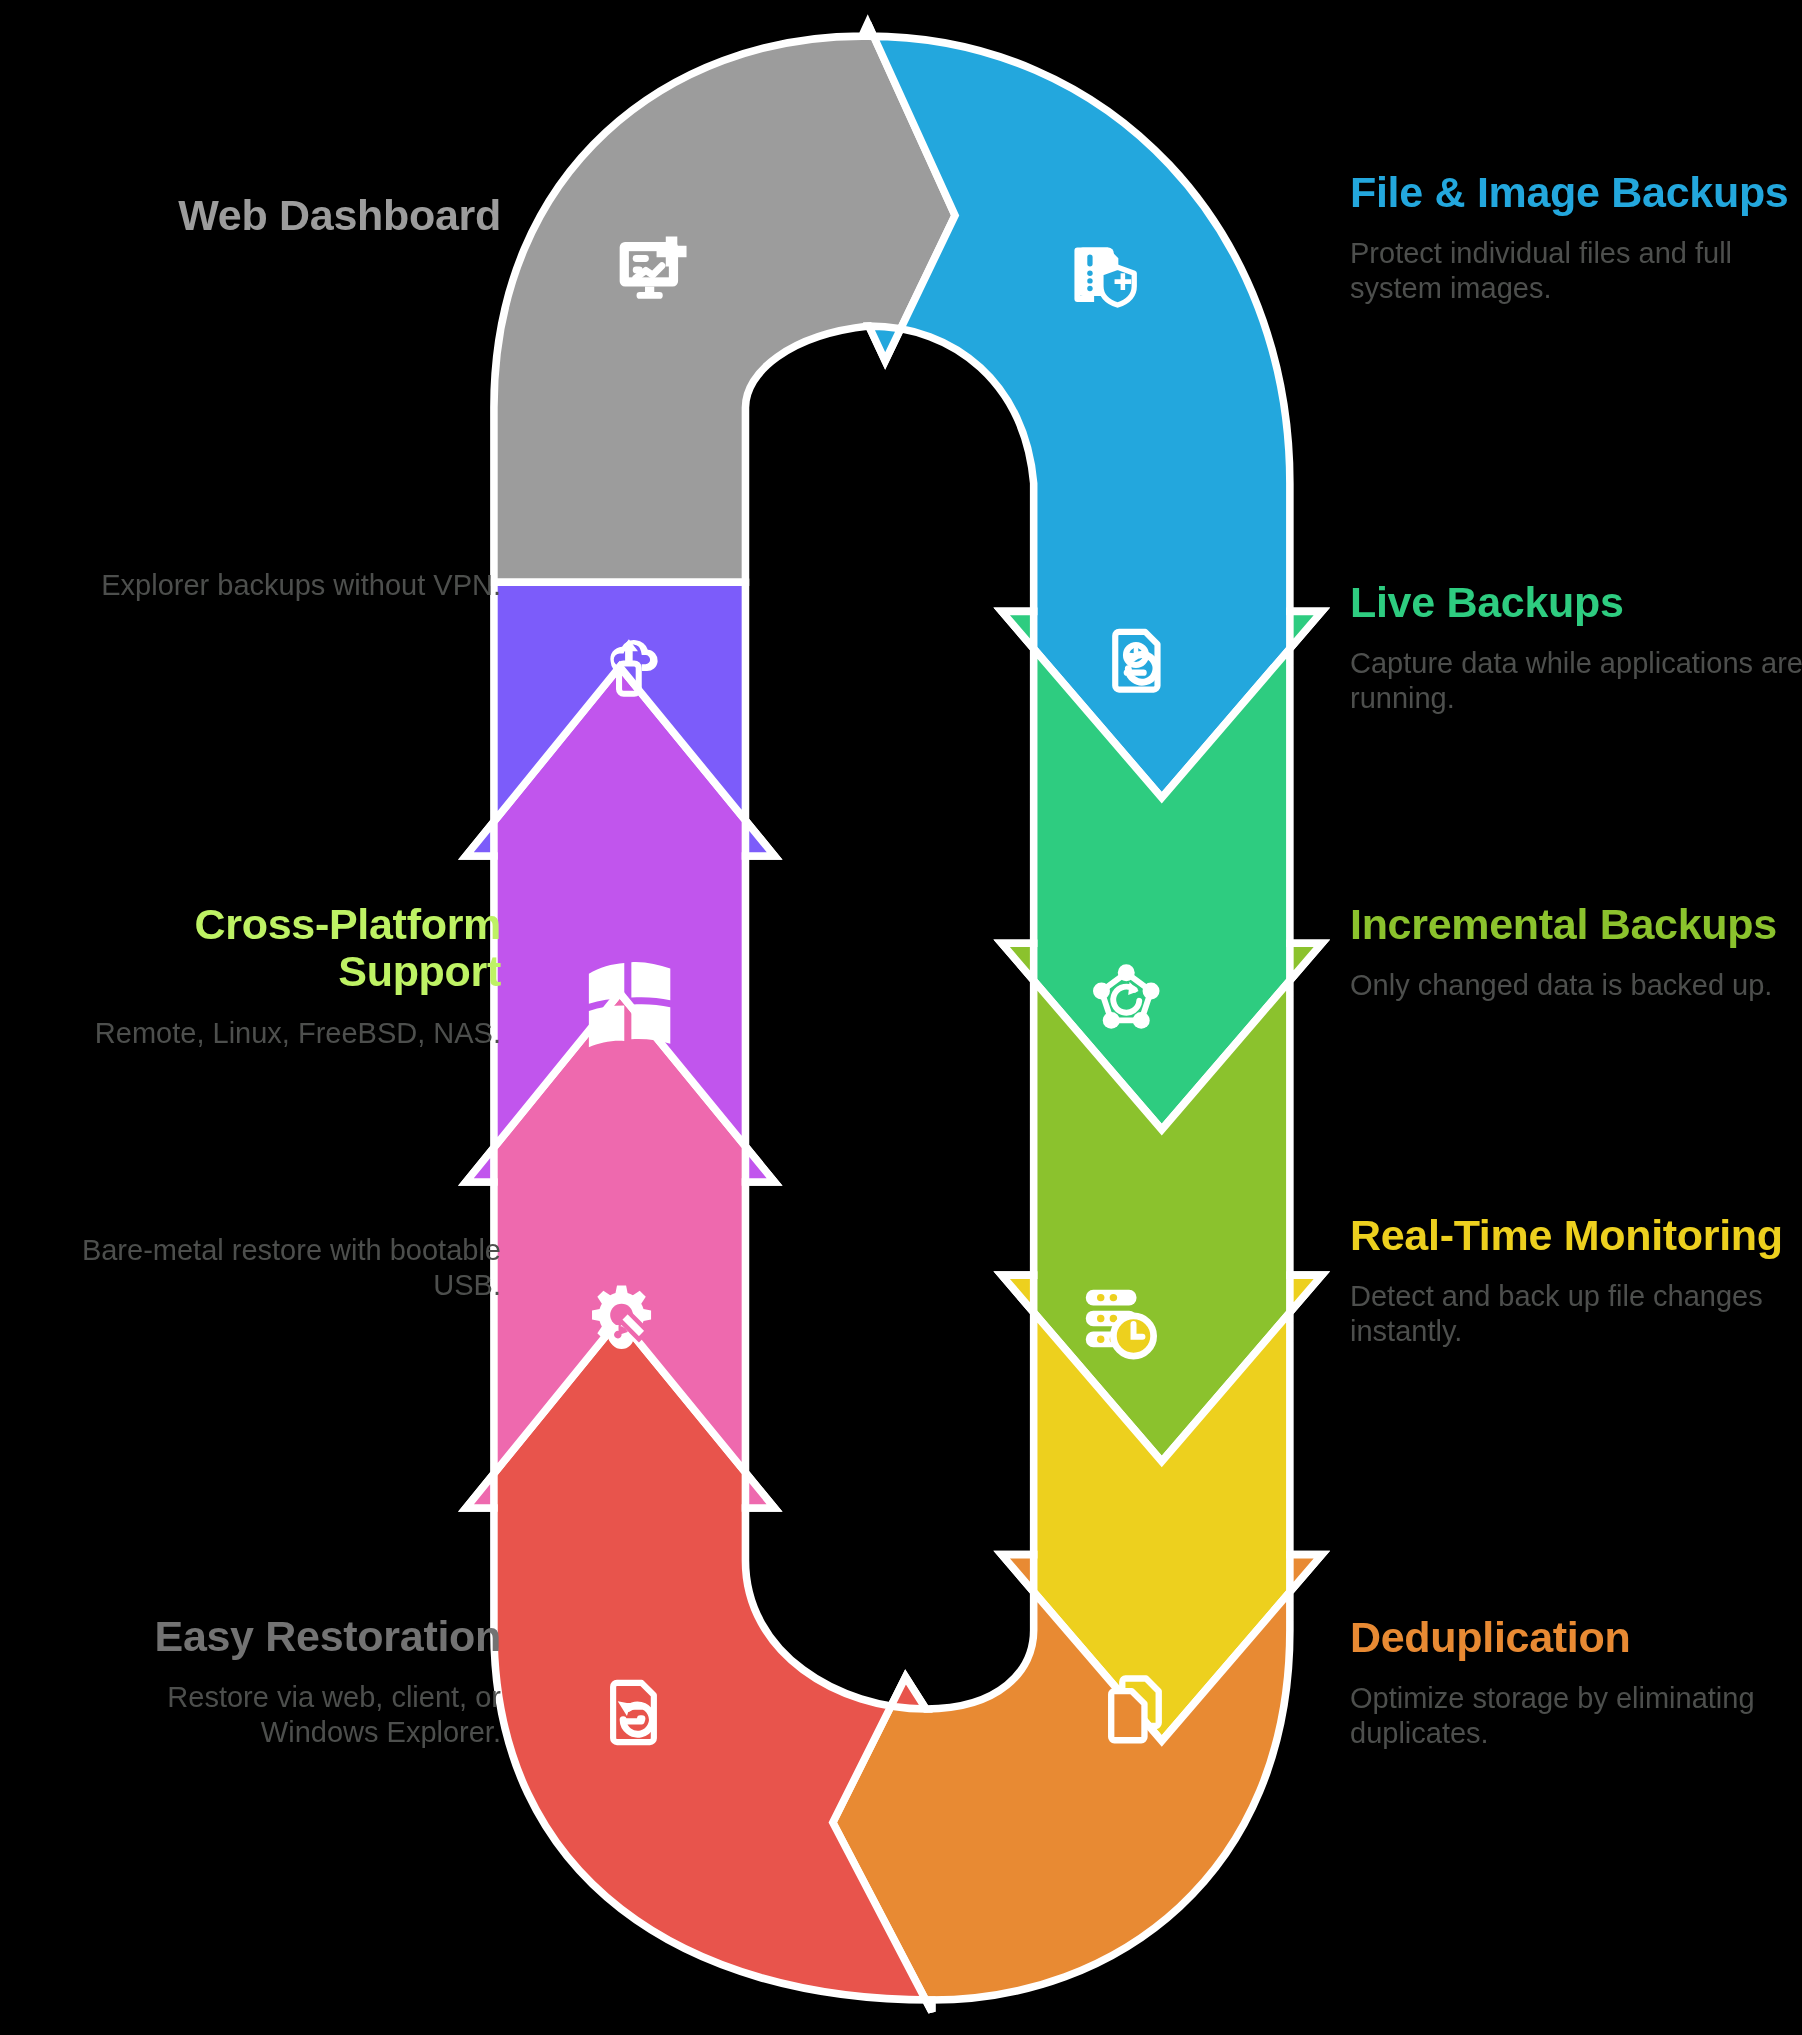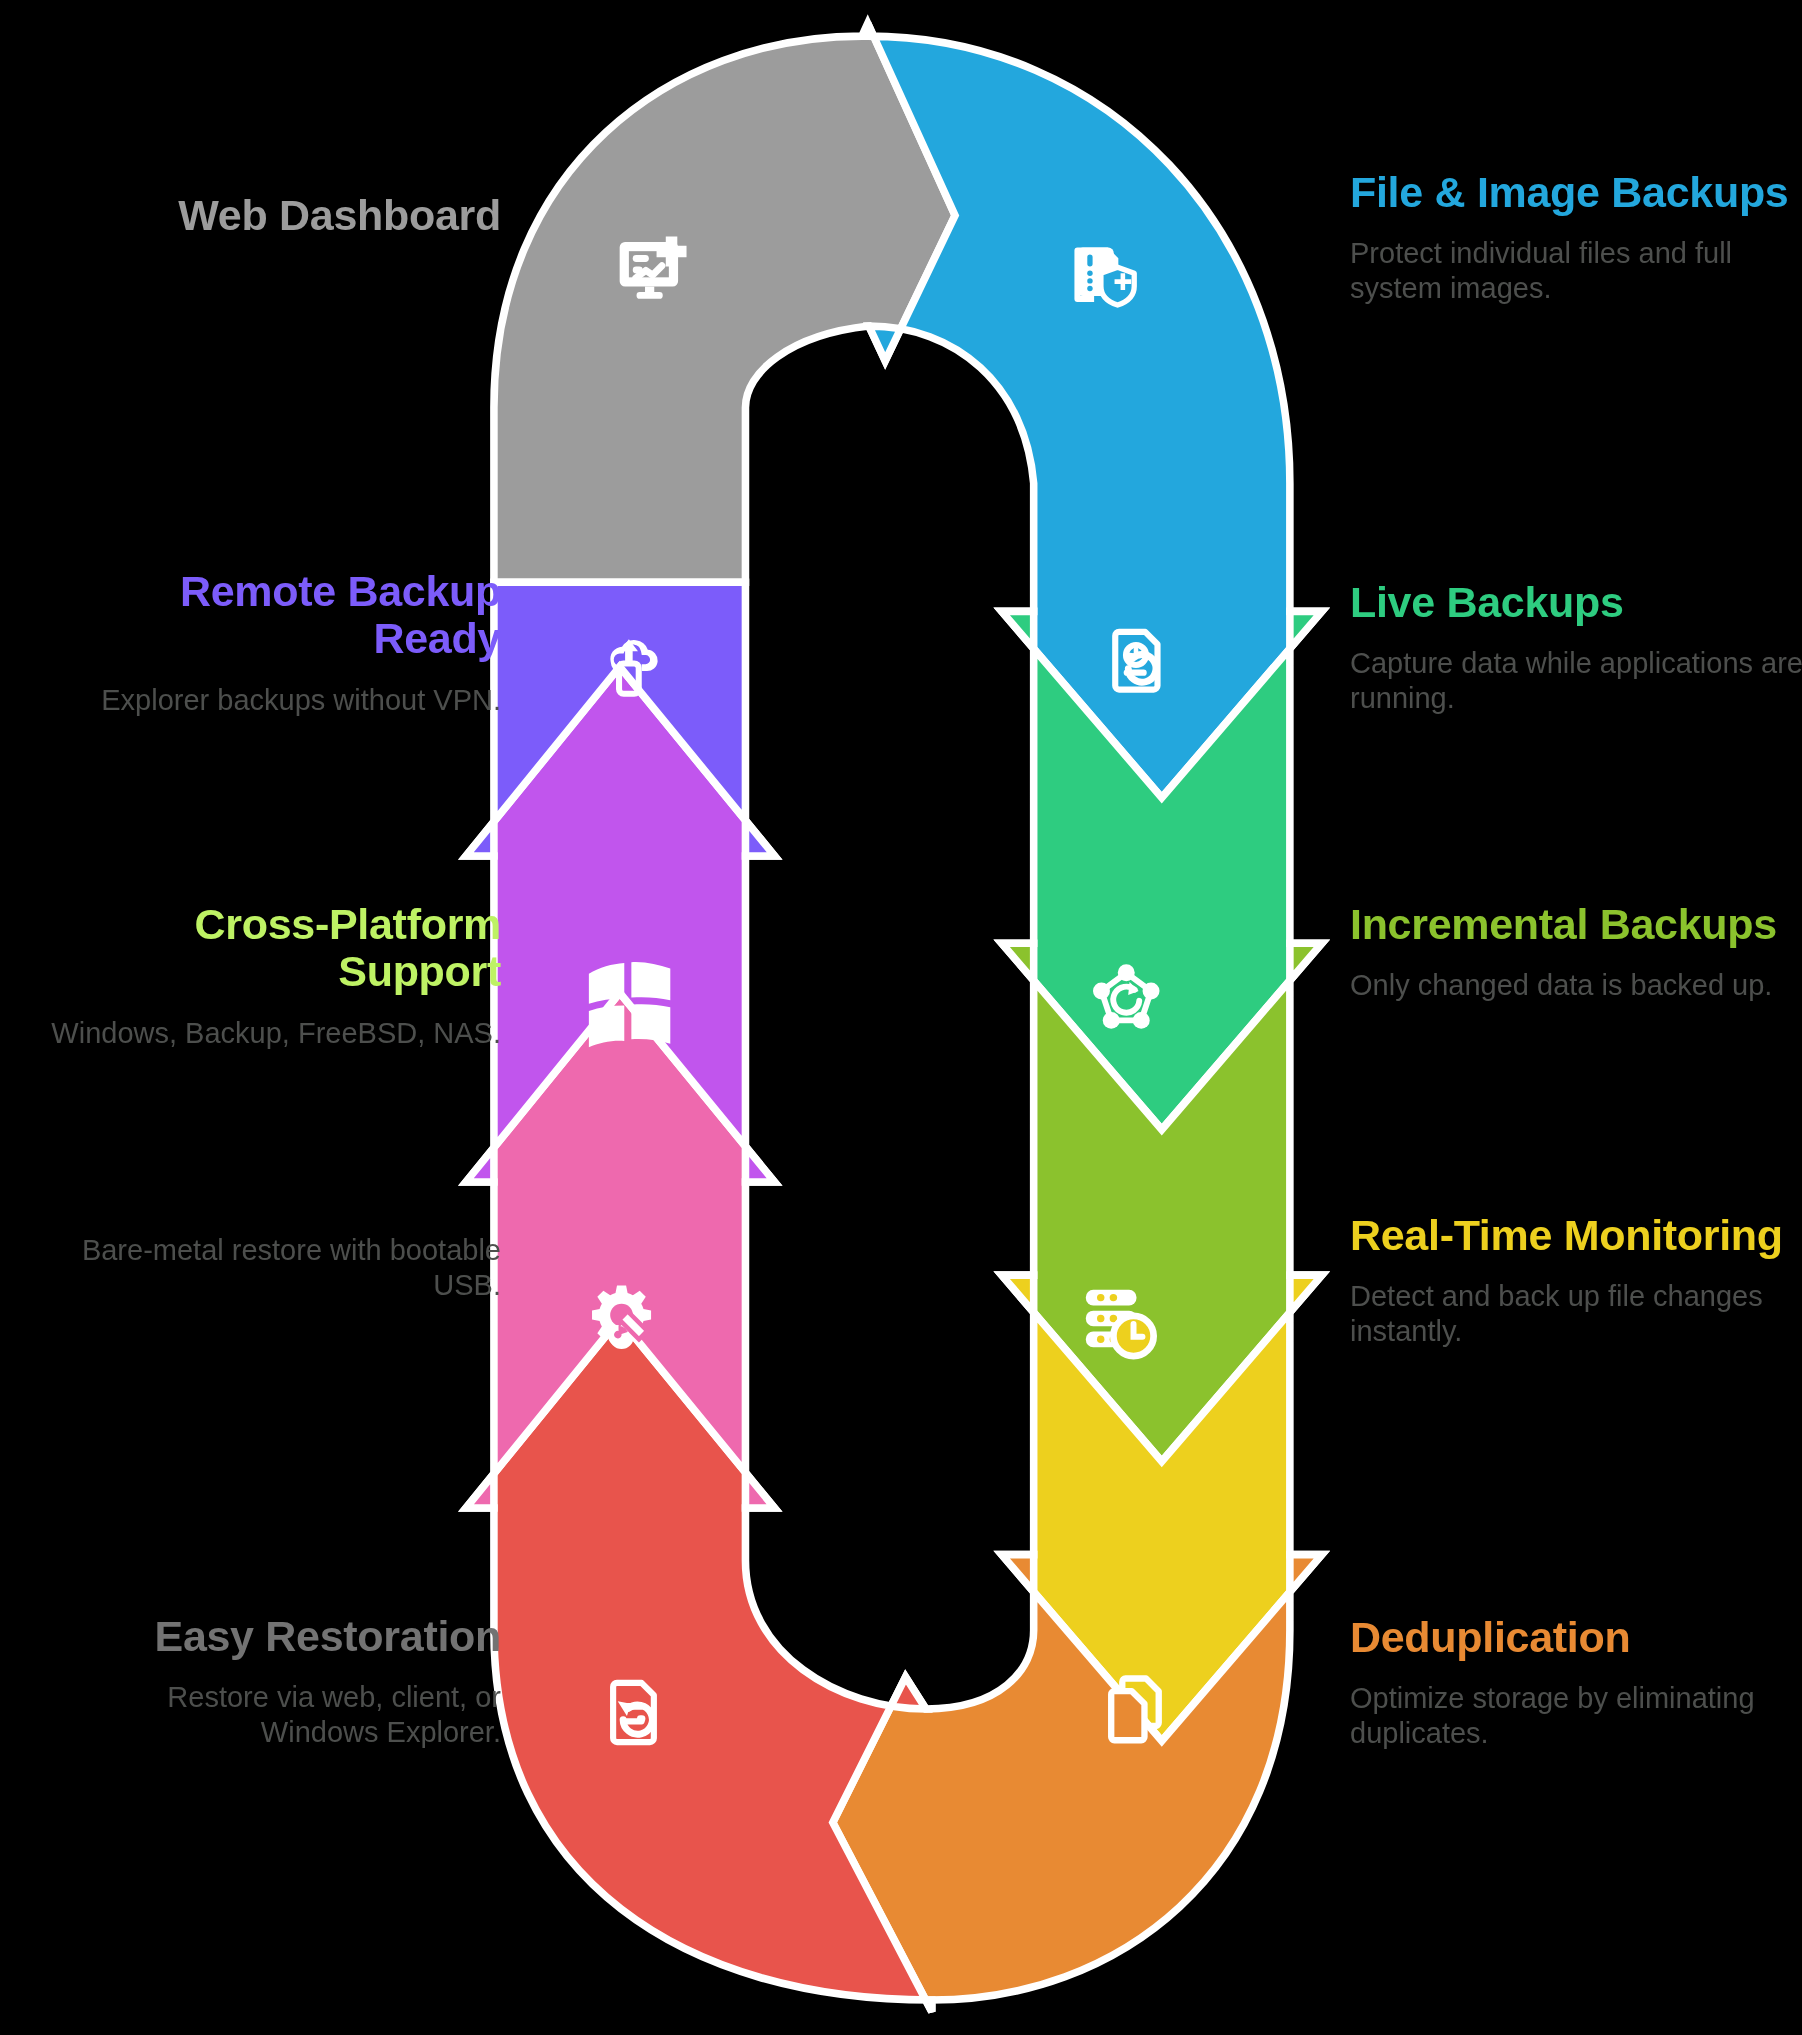--- a/index.html
+++ b/index.html
@@ -306,27 +306,26 @@
       </g>
 
     </g>
   </svg>
 
   <div class="txtcol left" style="top:192px;">
     <p class="blk-title" style="color:#9c9c9c">Web Dashboard</p>
   </div>
 
   <div class="txtcol left" style="top:568px;">
-    <p class="blk-title" style="color:#7c5cfa">Remote Backup Ready</p>
     <p class="blk-desc">Explorer backups without VPN.</p>
   </div>
 
   <div class="txtcol left" style="top:901px;">
     <p class="blk-title" style="color:#bef264">Cross-Platform Support</p>
-    <p class="blk-desc">Windows, Backup, FreeBSD, NAS.</p>
+    <p class="blk-desc">Remote, Linux, FreeBSD, NAS.</p>
   </div>
 
   <div class="txtcol left" style="top:1233px;">
     <p class="blk-desc">Bare-metal restore with bootable USB.</p>
   </div>
 
   <div class="txtcol left" style="top:1613px;">
     <p class="blk-title" style="color:#737373">Easy Restoration</p>
     <p class="blk-desc">Restore via web, client, or Windows Explorer.</p>
   </div>

